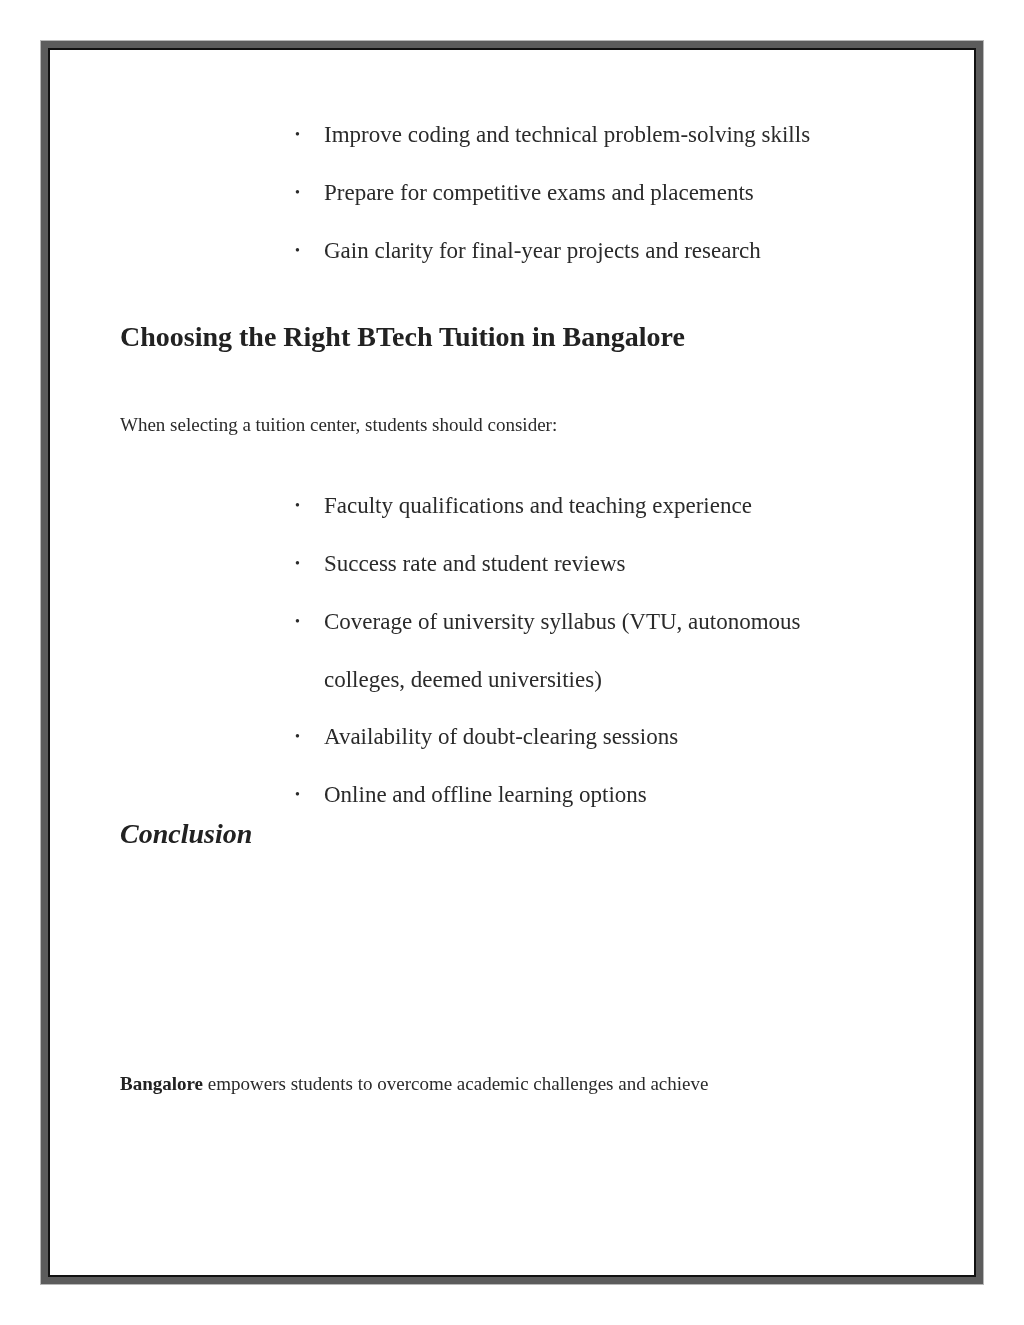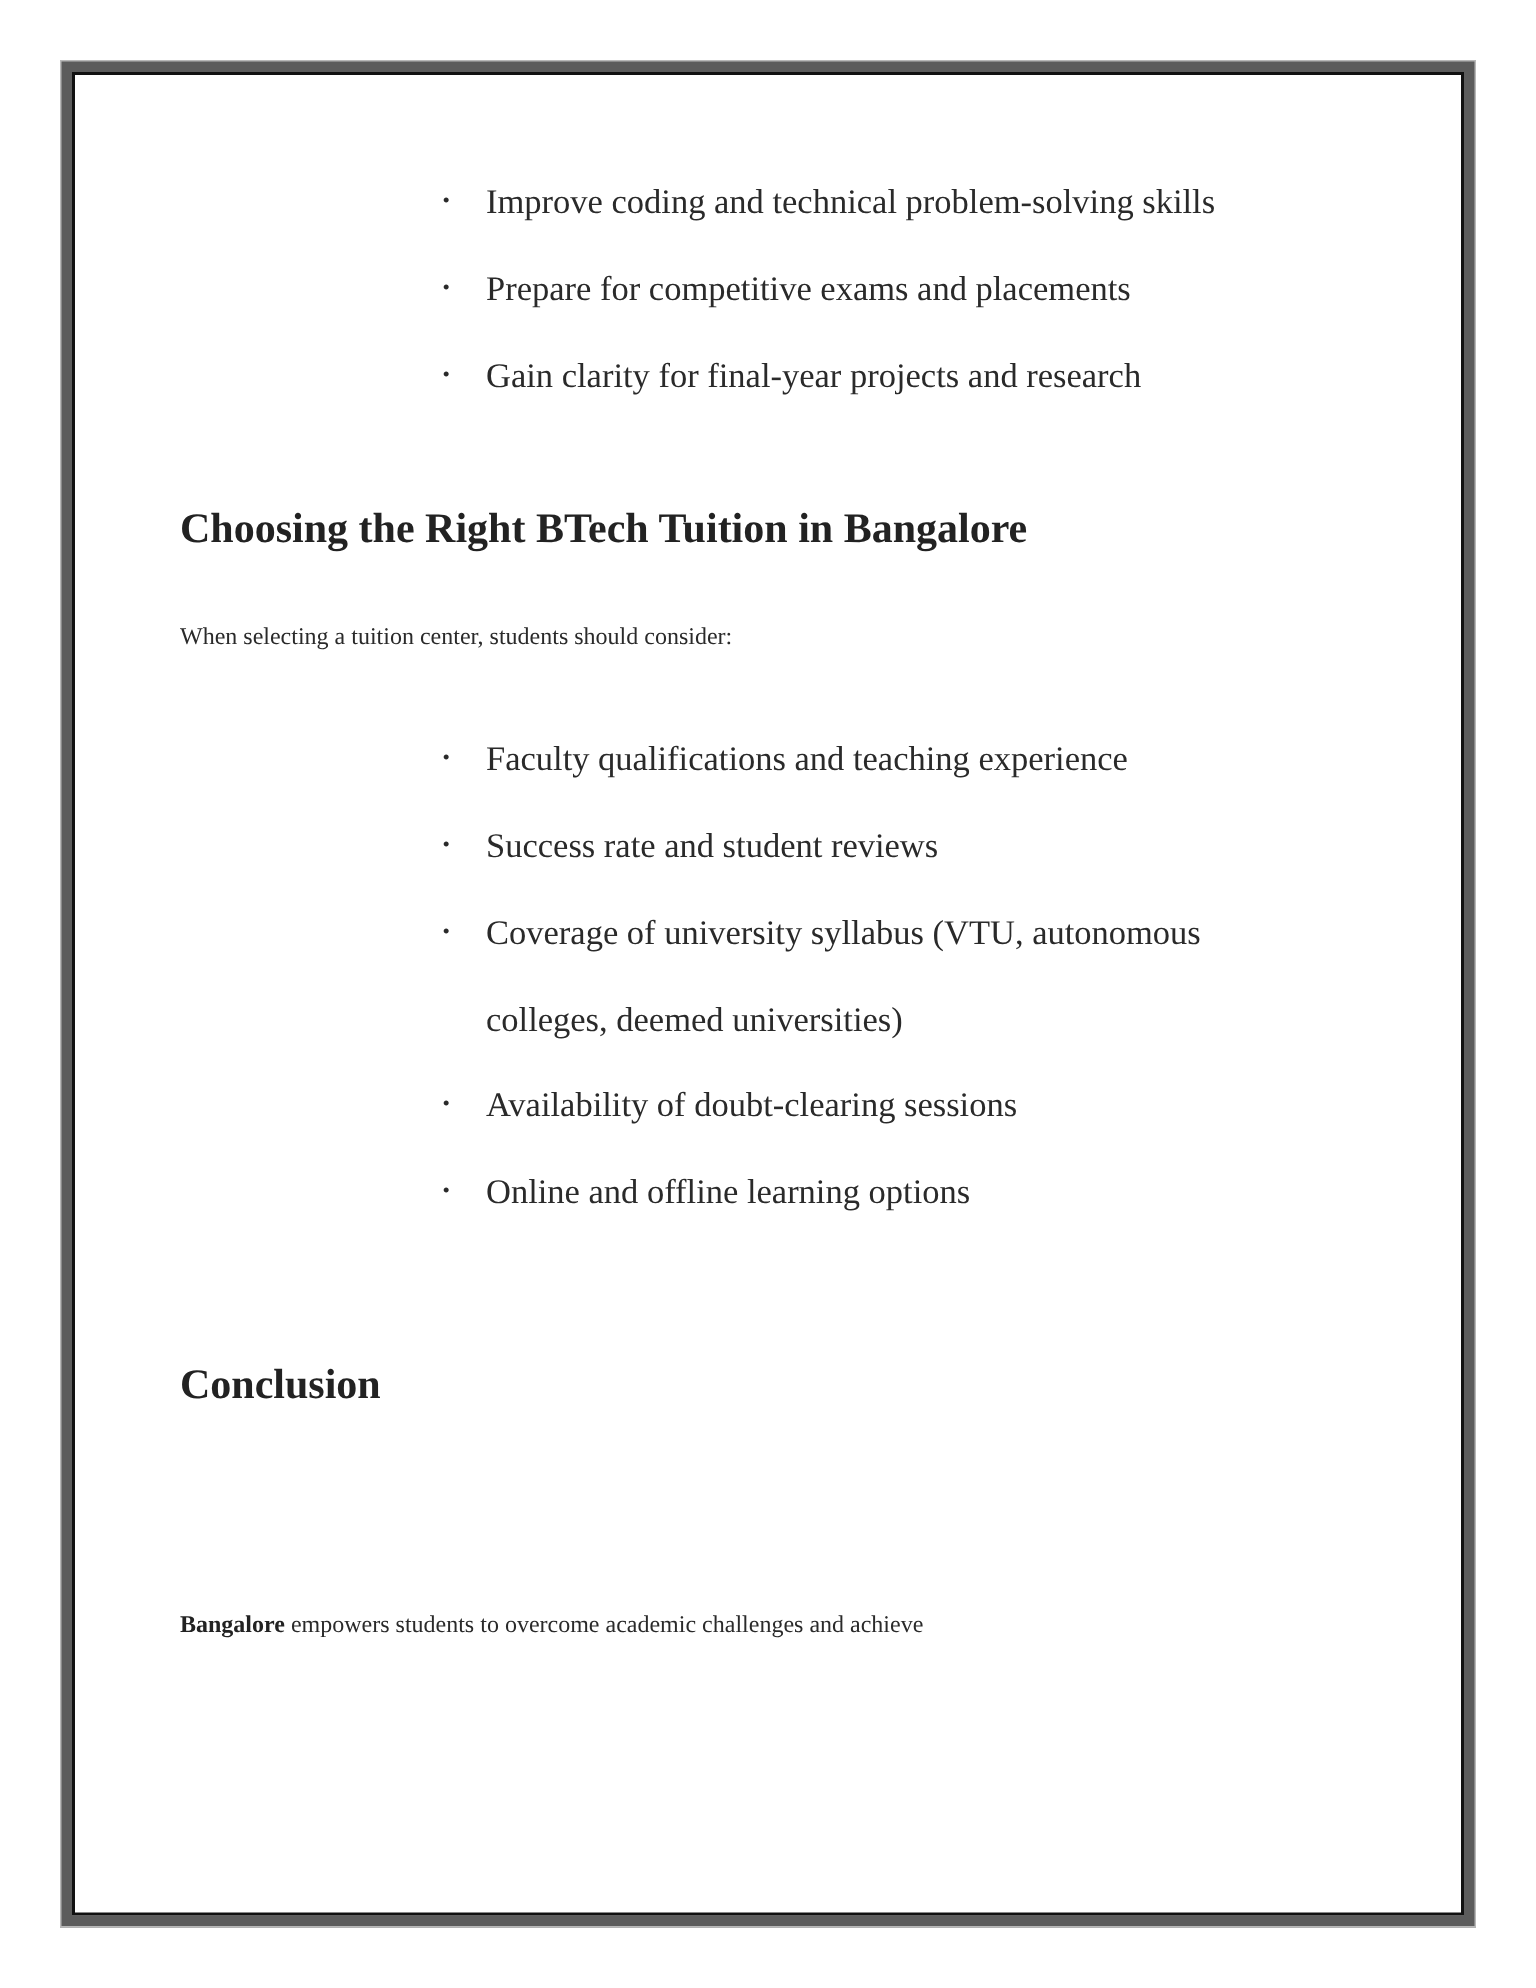--- a/index.html
+++ b/index.html
@@ -20,21 +20,21 @@
     .bullet-item {
       position: absolute; left: 274px; font-size: 23px; line-height: 26px; white-space: nowrap;
     }
     .bullet-item .dot {
       position: absolute; left: -29px; top: 0; font-size: 14px; line-height: 26px;
     }
     .heading {
       position: absolute; left: 70px; font-size: 28px; font-weight: bold; line-height: 32px; white-space: nowrap; color: #222;
     }
     .para-line {
-      position: absolute; left: 70px; font-size: 16px; line-height: 26px; white-space: nowrap;
+      position: absolute; left: 70px; font-size: 19px; line-height: 26px; white-space: nowrap;
     }
     .para-line b { font-weight: bold; color: #222; }
   </style>
 </head>
 <body>
 
 <div class="page-frame">
   <div class="page-inner">
     <div class="content">
 
@@ -44,21 +44,21 @@
       </div>
       <div class="bullet-item" style="top:130px;">
         <span class="dot">•</span>
         <span>Prepare for competitive exams and placements</span>
       </div>
       <div class="bullet-item" style="top:188px;">
         <span class="dot">•</span>
         <span>Gain clarity for final-year projects and research</span>
       </div>
 
-      <div class="heading" style="top:287px;">Choosing the Right BTech Tuition in Bangalore</div>
+      <div class="heading" style="top:271px;">Choosing the Right BTech Tuition in Bangalore</div>
 
       <div class="para-line" style="top:362px;">When selecting a tuition center, students should consider:</div>
 
       <div class="bullet-item" style="top:443px;">
         <span class="dot">•</span>
         <span>Faculty qualifications and teaching experience</span>
       </div>
       <div class="bullet-item" style="top:501px;">
         <span class="dot">•</span>
         <span>Success rate and student reviews</span>
@@ -72,21 +72,21 @@
       </div>
       <div class="bullet-item" style="top:674px;">
         <span class="dot">•</span>
         <span>Availability of doubt-clearing sessions</span>
       </div>
       <div class="bullet-item" style="top:732px;">
         <span class="dot">•</span>
         <span>Online and offline learning options</span>
       </div>
 
-      <div class="heading" style="top:858px;">Conclusion</div>
+      <div class="heading" style="top:768px;font-style:italic;">Conclusion</div>
 
       <div class="para-line" style="top:1021px;">
         <b>Bangalore</b><span> empowers students to overcome academic challenges and achieve</span>
       </div>
 
     </div>
   </div>
 </div>
 
 </body></html>

